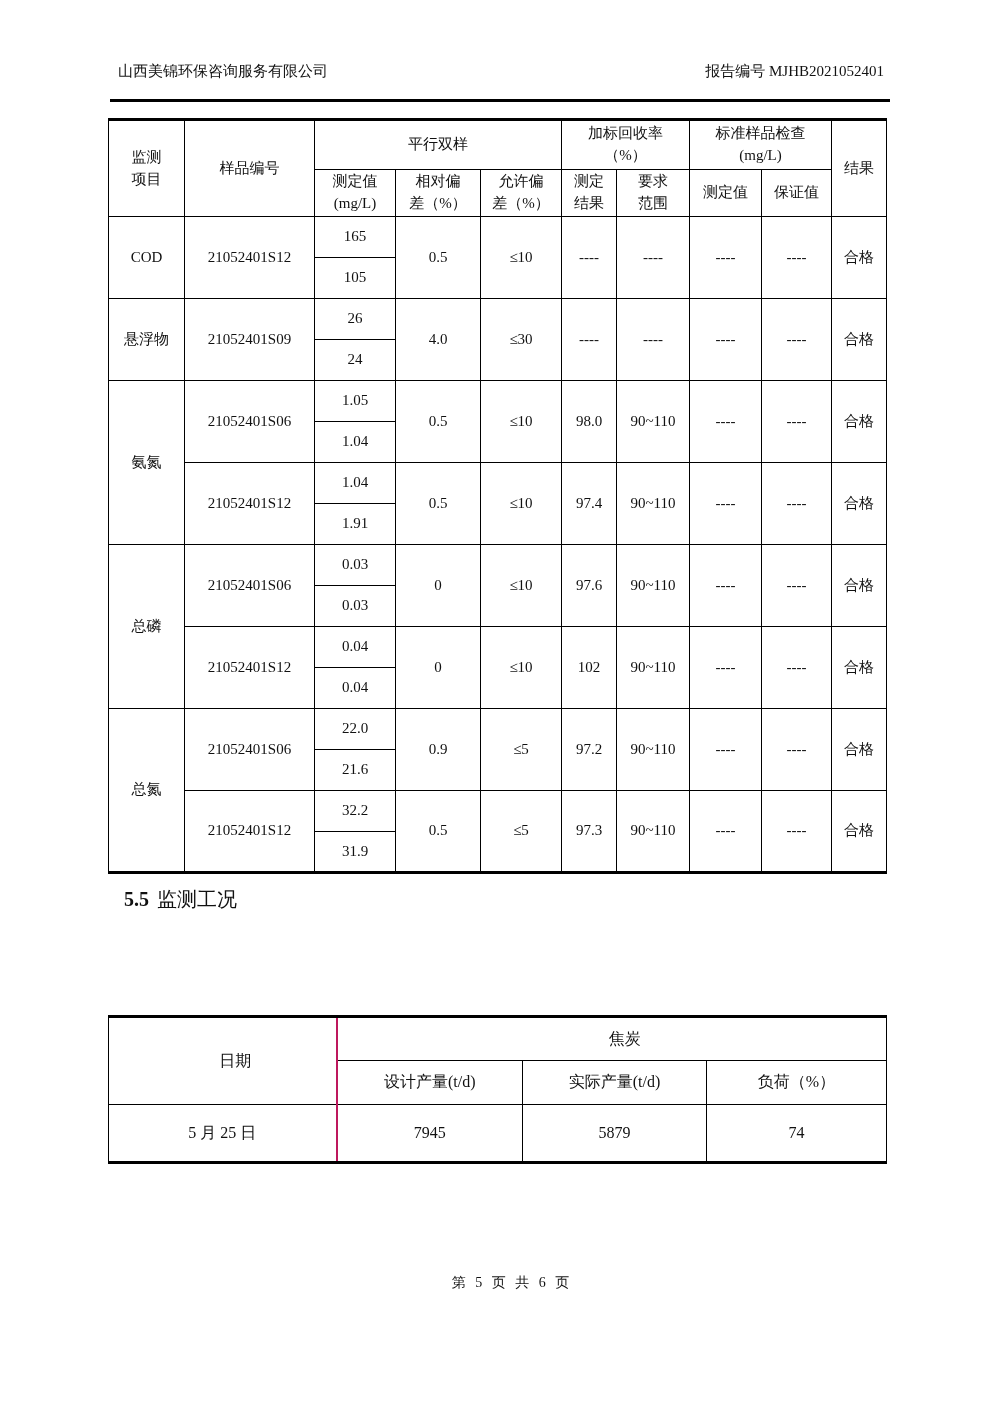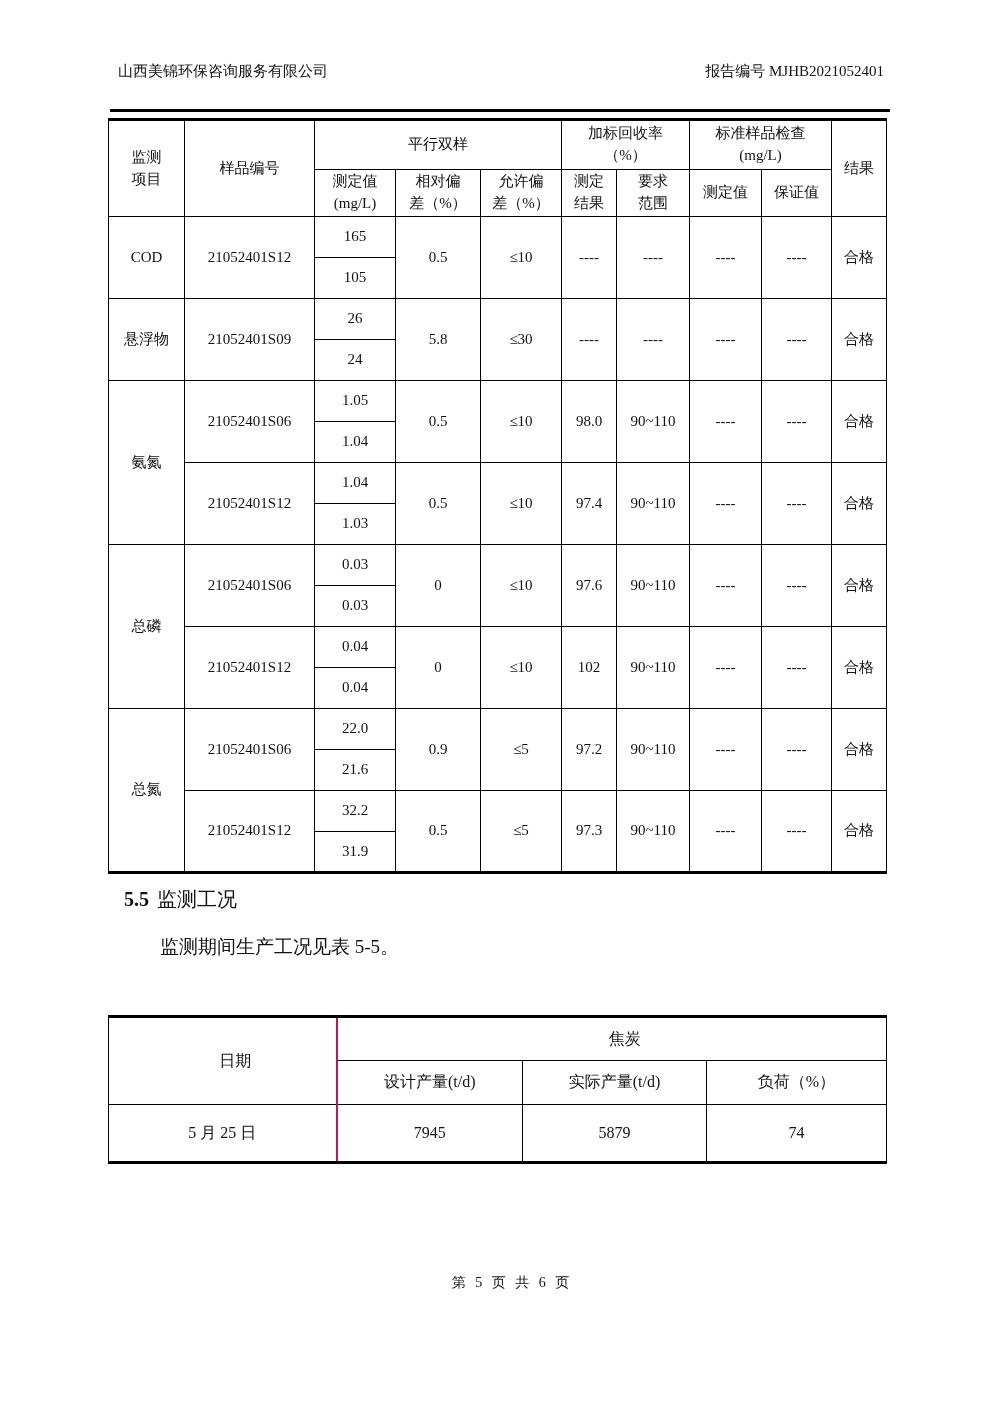--- a/index.html
+++ b/index.html
@@ -16,21 +16,21 @@
   
   .doc-header {
     position: absolute;
     left: 110px;
     top: 62px;
     width: 780px;
     display: flex;
     justify-content: space-between;
     align-items: flex-end;
     font-size: 15px;
-    padding: 0 6px 28px 8px;
+    padding: 0 6px 18px 8px;
     border-bottom: 3px solid #000;
   }
   
   table { border-collapse: collapse; table-layout: fixed; }
   .qa-table {
     position: absolute;
     left: 108px;
     top: 118px;
     width: 778px;
     font-size: 15px;
@@ -172,21 +172,21 @@
         <td rowspan="2">合格</td>
       </tr>
       <tr>
         <td>105</td>
       </tr>
 
       <tr>
         <td rowspan="2">悬浮物</td>
         <td rowspan="2">21052401S09</td>
         <td>26</td>
-        <td rowspan="2">5.8</td>
+        <td rowspan="2">4.0</td>
         <td rowspan="2">≤30</td>
         <td rowspan="2">----</td>
         <td rowspan="2">----</td>
         <td rowspan="2">----</td>
         <td rowspan="2">----</td>
         <td rowspan="2">合格</td>
       </tr>
       <tr>
         <td>24</td>
       </tr>
@@ -211,21 +211,21 @@
         <td>1.04</td>
         <td rowspan="2">0.5</td>
         <td rowspan="2">≤10</td>
         <td rowspan="2">97.4</td>
         <td rowspan="2">90~110</td>
         <td rowspan="2">----</td>
         <td rowspan="2">----</td>
         <td rowspan="2">合格</td>
       </tr>
       <tr>
-        <td>1.03</td>
+        <td>1.91</td>
       </tr>
 
       <tr>
         <td rowspan="4">总磷</td>
         <td rowspan="2">21052401S06</td>
         <td>0.03</td>
         <td rowspan="2">0</td>
         <td rowspan="2">≤10</td>
         <td rowspan="2">97.6</td>
         <td rowspan="2">90~110</td>
@@ -280,21 +280,20 @@
       <tr>
         <td>31.9</td>
       </tr>
     </tbody>
   </table>
 
   <div class="section-heading">
     <span class="num">5.5</span><span>监测工况</span>
   </div>
 
-  <p class="body-text">监测期间生产工况见表 5-5。</p>
 
 
   <table class="prod-table">
     <colgroup>
       <col style="width:228px">
         <col style="width:186px">
         <col style="width:184px">
         <col style="width:180px">
     </colgroup>
     <thead>

